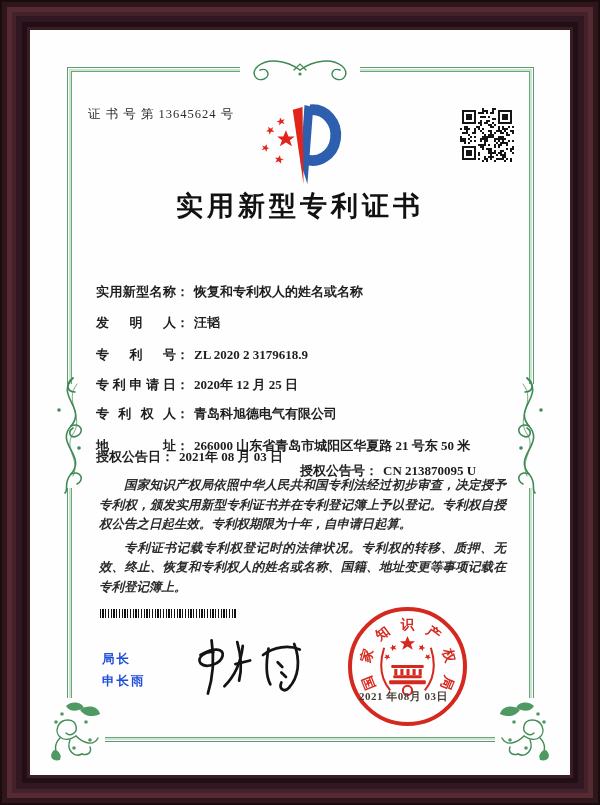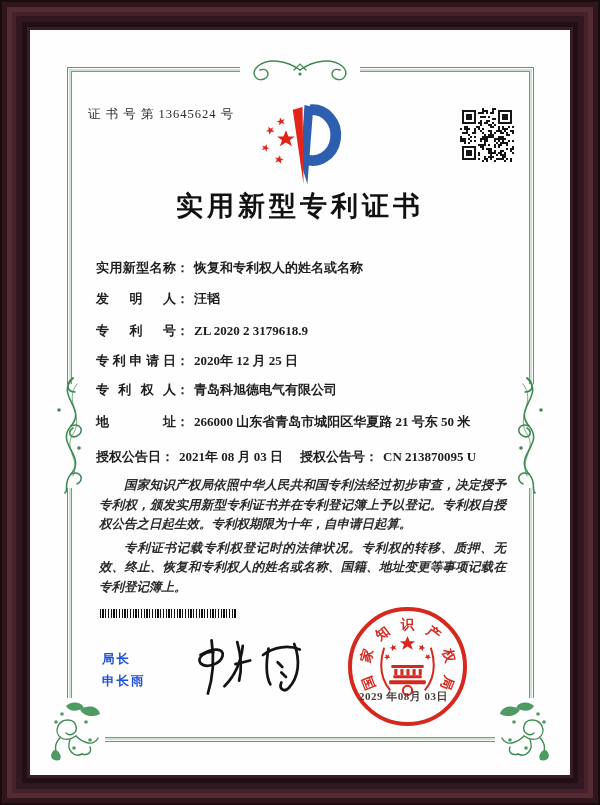--- a/index.html
+++ b/index.html
@@ -20,23 +20,23 @@
   .gborder{position:absolute;left:67px;top:67px;width:465px;height:673px;border:1px solid #5d9c70;z-index:2;}
   .gborder::before{content:"";position:absolute;inset:1px;border:2px solid #cfe3d2;}
   .gborder::after{content:"";position:absolute;inset:3px;border:1px solid #6aa87c;}
   .mask{position:absolute;background:#fefefe;z-index:3;}
   .orn{position:absolute;z-index:4;}
   
   .abs{position:absolute;z-index:5;}
   .cert-no{left:88px;top:106px;font-size:12.5px;letter-spacing:1px;font-weight:normal;color:#2a2a2a;}
   .title{left:0;right:0;top:188px;text-align:center;font-size:27px;font-weight:bold;letter-spacing:4px;color:#111;}
   .frow{left:96px;width:420px;font-size:13px;font-weight:bold;white-space:nowrap;}
-  .flabel{display:inline-block;width:80px;text-align:justify;text-align-last:justify;}
+  .flabel{display:inline-block;width:80px;text-align:justify;text-align-last:justify;margin-top:24px;}
   .fvalue{margin-left:5px;}
-  .grant2{position:absolute;left:204px;top:0;}
+  .grant2{position:absolute;left:204px;top:14px;}
   .paras{left:95px;top:472px;width:415px;font-size:12.5px;line-height:19.5px;
          font-style:italic;font-weight:bold;color:#2b2b2b;text-align:justify;}
   .paras p{margin:4px;text-indent:2em;}
   .barcode{left:100px;top:609px;width:137px;height:9px;
     background:repeating-linear-gradient(90deg,#111 0 1px,#fff 1px 2px,#111 2px 4px,#fff 4px 5px,#111 5px 6px,#fff 6px 8px,#111 8px 9px,#fff 9px 11px);}
   .signer{left:102px;font-family:"Liberation Sans","DejaVu Sans",sans-serif;font-size:12.5px;font-weight:bold;color:#1d4ed8;letter-spacing:2px;}
   .sig{left:184px;top:634px;z-index:6;}
   
   .seal{left:348px;top:607px;width:111px;height:111px;border:4px solid #d5281e;border-radius:50%;z-index:5;}
   .seal-char{position:absolute;left:50%;top:50%;width:18px;height:18px;margin:-9px 0 0 -9px;
@@ -441,15 +441,15 @@
       <rect x="16" y="43" width="28" height="3" rx="1"></rect>
       <rect x="12" y="48" width="36" height="4" rx="1"></rect>
     </g>
     <g stroke="#d5281e" fill="none" stroke-width="2">
       <path d="M7,16 C2,32 3,46 13,58"></path>
       <path d="M53,16 C58,32 57,46 47,58"></path>
       <circle cx="30" cy="58" r="4.5"></circle>
     </g>
   </svg>
 </div>
-<div class="abs seal-date">2029 年08月 03日</div>
+<div class="abs seal-date">2021 年08月 03日</div>
 
 <div class="frame"></div>
 
 </body></html>

